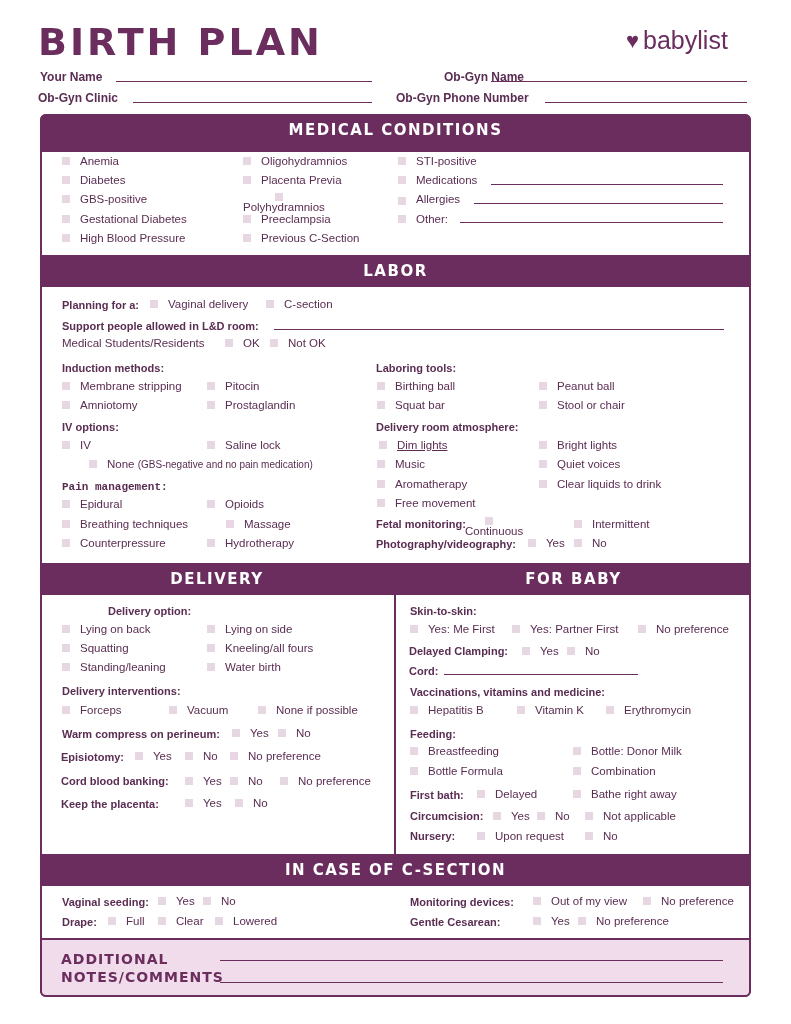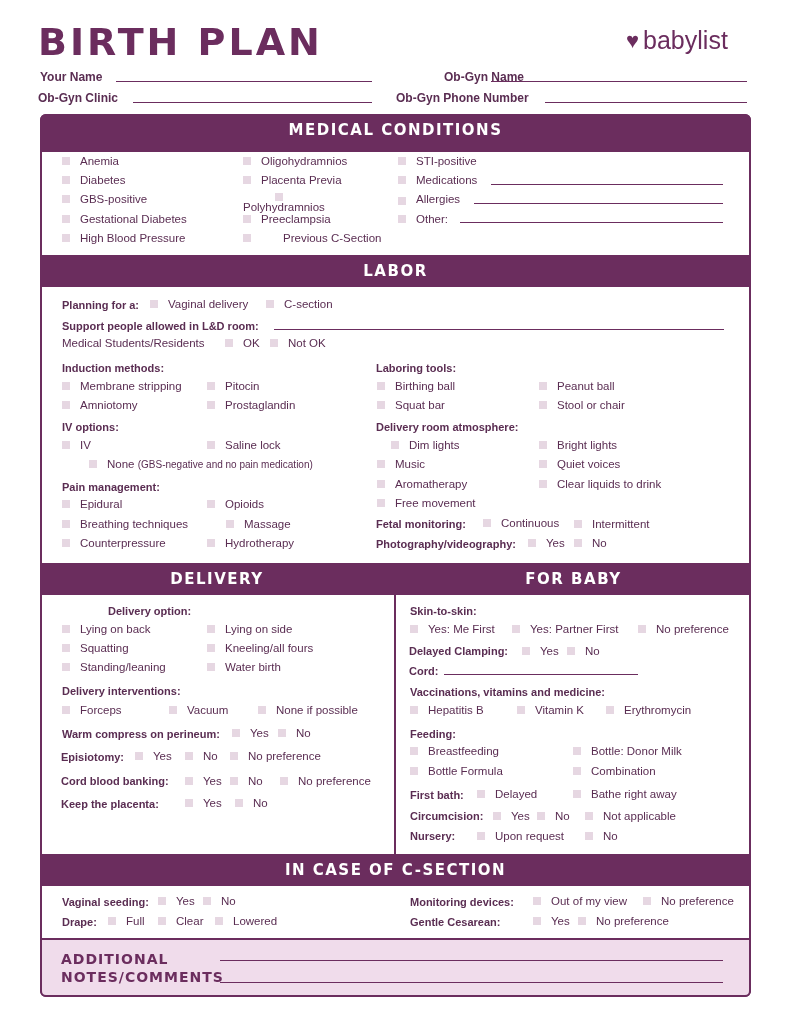--- a/index.html
+++ b/index.html
@@ -70,21 +70,21 @@
     <span>Placenta Previa</span>
   </div>
 <div class="item" style="left:243px;top:193px;flex-direction:column;">
     <span class="cb"></span>
     <span>Polyhydramnios</span>
   </div>
 <div class="item" style="left:243px;top:213px;">
     <span class="cb"></span>
     <span>Preeclampsia</span>
   </div>
-<div class="item" style="left:243px;top:232px;gap:22px;">
+<div class="item" style="left:243px;top:232px;">
     <span class="cb"></span>
     <span>Previous C-Section</span>
   </div>
 
 <div class="item" style="left:398px;top:155px;">
     <span class="cb"></span>
     <span>STI-positive</span>
   </div>
 <div class="item" style="left:398px;top:174px;">
     <span class="cb"></span>
@@ -151,21 +151,21 @@
 <div class="item" style="left:62px;top:439px;">
     <span class="cb"></span>
     <span>IV</span>
   </div>
 <div class="item" style="left:207px;top:439px;">
     <span class="cb"></span>
     <span>Saline lock</span>
   </div>
 <div class="item" style="left:62px;top:458px;padding-left:27px;"><span class="cb"></span><span>None</span>&nbsp;<span style="font-size:10px;">(GBS-negative and no pain medication)</span></div>
 
-<div class="lbl" style="left:62px;top:481px;">Pain management:</div>
+<div class="lbl" style="left:62px;top:481px;font-family:Liberation Mono, monospace;">Pain management:</div>
 <div class="item" style="left:62px;top:498px;">
     <span class="cb"></span>
     <span>Epidural</span>
   </div>
 <div class="item" style="left:207px;top:498px;">
     <span class="cb"></span>
     <span>Opioids</span>
   </div>
 <div class="item" style="left:62px;top:518px;">
     <span class="cb"></span>
@@ -196,21 +196,21 @@
 <div class="item" style="left:377px;top:399px;">
     <span class="cb"></span>
     <span>Squat bar</span>
   </div>
 <div class="item" style="left:539px;top:399px;">
     <span class="cb"></span>
     <span>Stool or chair</span>
   </div>
 
 <div class="lbl" style="left:376px;top:421px;">Delivery room atmosphere:</div>
-<div class="item" style="left:391px;top:439px;">
+<div class="item" style="left:379px;top:439px;text-decoration:underline;">
     <span class="cb"></span>
     <span>Dim lights</span>
   </div>
 <div class="item" style="left:539px;top:439px;">
     <span class="cb"></span>
     <span>Bright lights</span>
   </div>
 <div class="item" style="left:377px;top:458px;">
     <span class="cb"></span>
     <span>Music</span>
@@ -226,21 +226,21 @@
 <div class="item" style="left:539px;top:478px;">
     <span class="cb"></span>
     <span>Clear liquids to drink</span>
   </div>
 <div class="item" style="left:377px;top:497px;">
     <span class="cb"></span>
     <span>Free movement</span>
   </div>
 
 <div class="lbl" style="left:376px;top:518px;">Fetal monitoring:</div>
-<div class="item" style="left:483px;top:517px;">
+<div class="item" style="left:465px;top:517px;flex-direction:column;">
     <span class="cb"></span>
     <span>Continuous</span>
   </div>
 <div class="item" style="left:574px;top:518px;">
     <span class="cb"></span>
     <span>Intermittent</span>
   </div>
 
 <div class="lbl" style="left:376px;top:538px;">Photography/videography:</div>
 <div class="item" style="left:528px;top:537px;">

